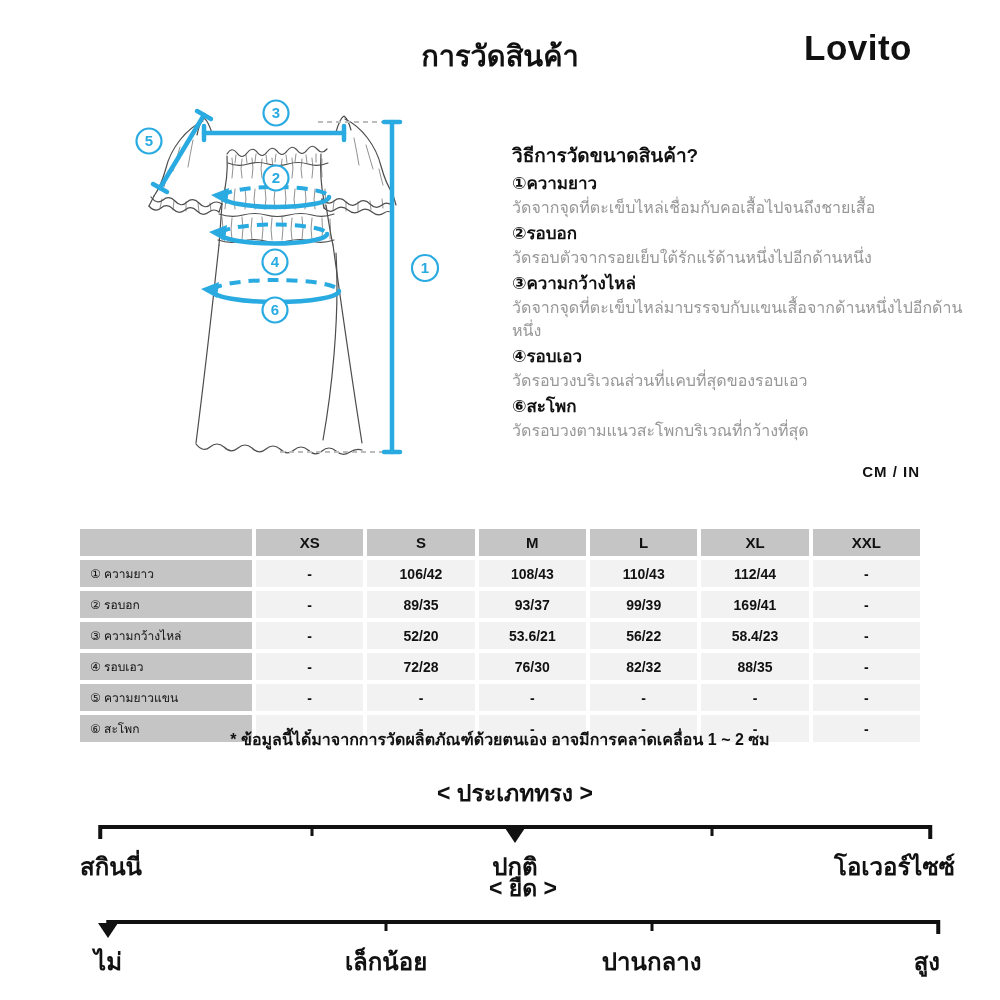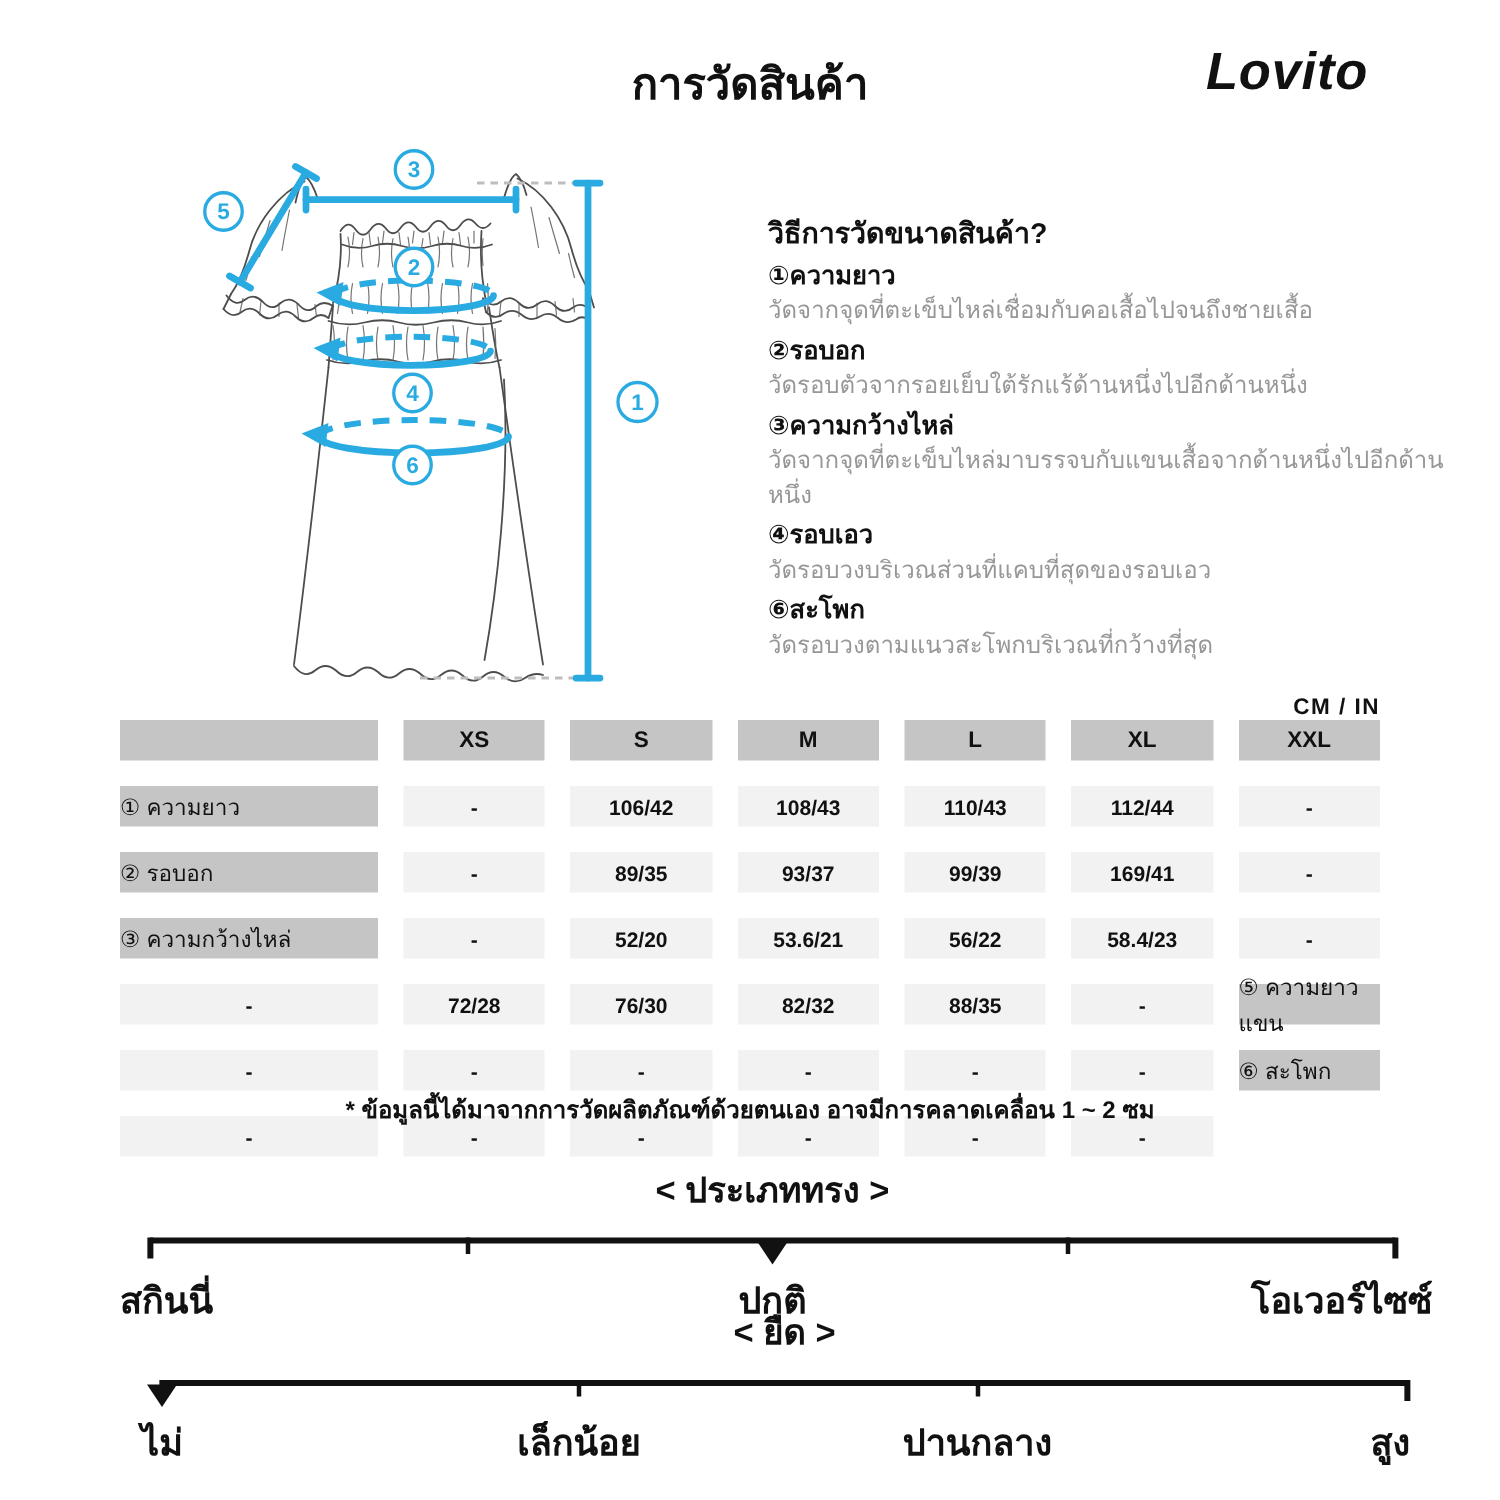--- a/index.html
+++ b/index.html
@@ -7,44 +7,44 @@
     --table-header-bg:#C5C5C5;
     --table-cell-bg:#F2F2F2;
     --desc-text:#979797;
     --ink:#111111;
   }
   *{box-sizing:border-box;margin:0;padding:0;}
   body{background:#ffffff;font-family:"Liberation Sans","DejaVu Sans",sans-serif;color:var(--ink);}
   .page{position:relative;width:1000px;height:1000px;background:#fff;overflow:hidden;}
 
   .page-title{position:absolute;top:33px;left:0;width:100%;text-align:center;font-size:29px;font-weight:700;}
-  .brand{position:absolute;top:28px;right:88px;font-size:35px;font-weight:800;letter-spacing:.5px;font-style:italic;}
+  .brand{position:absolute;top:28px;right:88px;font-size:35px;font-weight:800;letter-spacing:.5px;}
 
   .diagram{position:absolute;left:100px;top:95px;width:360px;height:380px;}
   .art{stroke:#4d4d4d;stroke-width:1.2;fill:none;stroke-linecap:round;stroke-linejoin:round;}
   .tex{stroke:#5c5c5c;stroke-width:.8;fill:none;opacity:.85;stroke-linecap:round;}
   .guide{stroke:#bdbdbd;stroke-width:2;stroke-dasharray:5 4;fill:none;}
   .cy-line{stroke:var(--accent);stroke-width:4.5;fill:none;stroke-linecap:round;}
   .cy-dash{stroke:var(--accent);stroke-width:4;fill:none;stroke-dasharray:11 8;stroke-linecap:butt;}
   .cy-solid{stroke:var(--accent);stroke-width:4.5;fill:none;stroke-linecap:round;}
   .cy-fill{fill:var(--accent);stroke:none;}
   .callout circle{fill:#fff;stroke:var(--accent);stroke-width:2.2;}
   .callout text{fill:var(--accent);font-size:15px;font-weight:700;text-anchor:middle;font-family:"Liberation Sans","DejaVu Sans",sans-serif;}
 
   .howto{position:absolute;left:512px;top:140px;width:455px;}
   .howto-title{font-size:19px;font-weight:700;margin-bottom:2px;}
   .ins-label{font-size:17px;font-weight:700;line-height:1.4;}
   .ins-desc{font-size:16px;color:var(--desc-text);line-height:1.45;margin-bottom:3px;}
 
   .unit{position:absolute;top:463px;right:80px;font-size:15px;font-weight:700;letter-spacing:1px;}
 
-  .size-table{position:absolute;left:80px;top:480px;width:840px;display:grid;grid-template-columns:172px repeat(6,1fr);gap:17px;}
+  .size-table{position:absolute;left:80px;top:529px;width:840px;display:grid;grid-template-columns:172px repeat(6,1fr);gap:4px;}
   .cell{height:27px;display:flex;align-items:center;justify-content:center;font-size:14px;}
   .hcell{background:var(--table-header-bg);font-weight:700;font-size:15px;}
-  .lcell{background:var(--table-header-bg);justify-content:flex-start;padding-left:0;font-size:15px;}
+  .lcell{background:var(--table-header-bg);justify-content:flex-start;padding-left:10px;font-size:12px;}
   .vcell{background:var(--table-cell-bg);font-weight:700;}
 
   .footnote{position:absolute;top:727px;left:0;width:100%;text-align:center;font-size:16px;font-weight:700;}
 
   .scale{position:absolute;left:0;width:100%;margin-left:15px;}
   .scale-1{top:775px;}
   .scale-2{top:870px;padding-left:16px;}
   .scale-title{text-align:center;font-size:23px;font-weight:800;margin-bottom:14px;}
   .track{position:relative;margin:0 auto;width:830px;height:17px;}
   .track-line{position:absolute;top:0;left:0;right:0;height:4px;background:var(--ink);}
@@ -210,20 +210,21 @@
     <div class="cell vcell">-</div>
 
     <div class="cell lcell">③ ความกว้างไหล่</div>
     <div class="cell vcell">-</div>
     <div class="cell vcell">52/20</div>
     <div class="cell vcell">53.6/21</div>
     <div class="cell vcell">56/22</div>
     <div class="cell vcell">58.4/23</div>
     <div class="cell vcell">-</div>
 
+    <div class="cell lcell">④ รอบเอว</div>
     <div class="cell vcell">-</div>
     <div class="cell vcell">72/28</div>
     <div class="cell vcell">76/30</div>
     <div class="cell vcell">82/32</div>
     <div class="cell vcell">88/35</div>
     <div class="cell vcell">-</div>
 
     <div class="cell lcell">⑤ ความยาวแขน</div>
     <div class="cell vcell">-</div>
     <div class="cell vcell">-</div>

